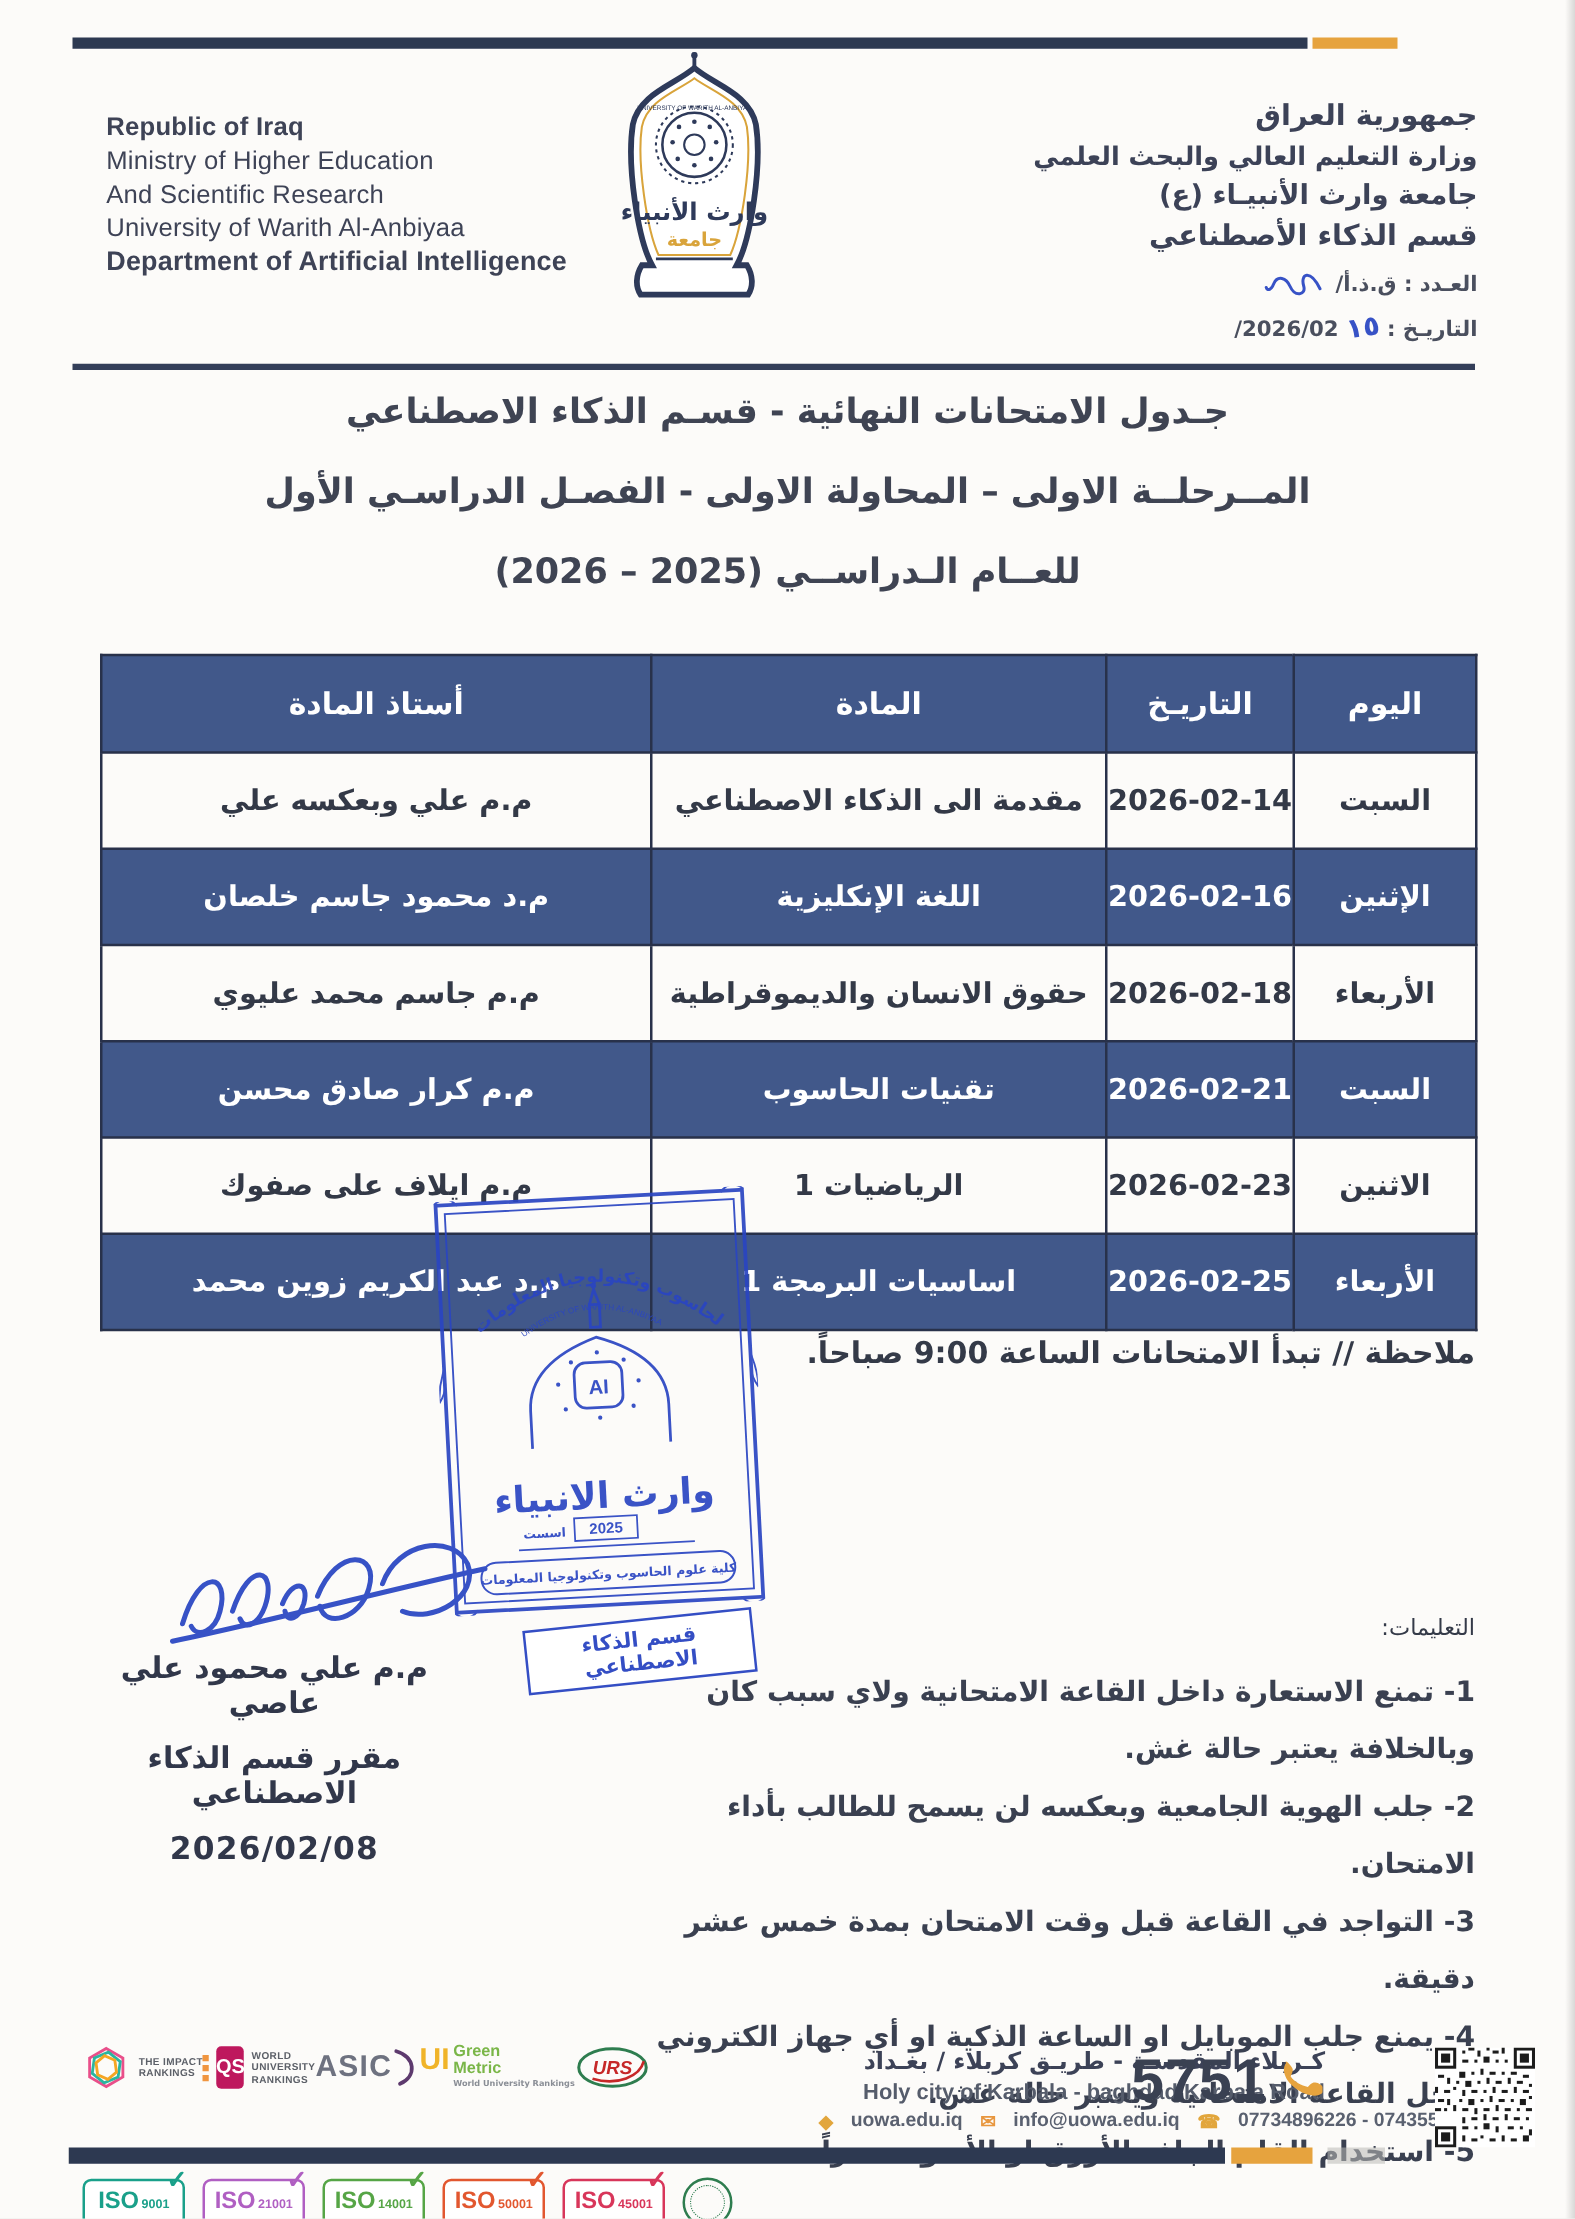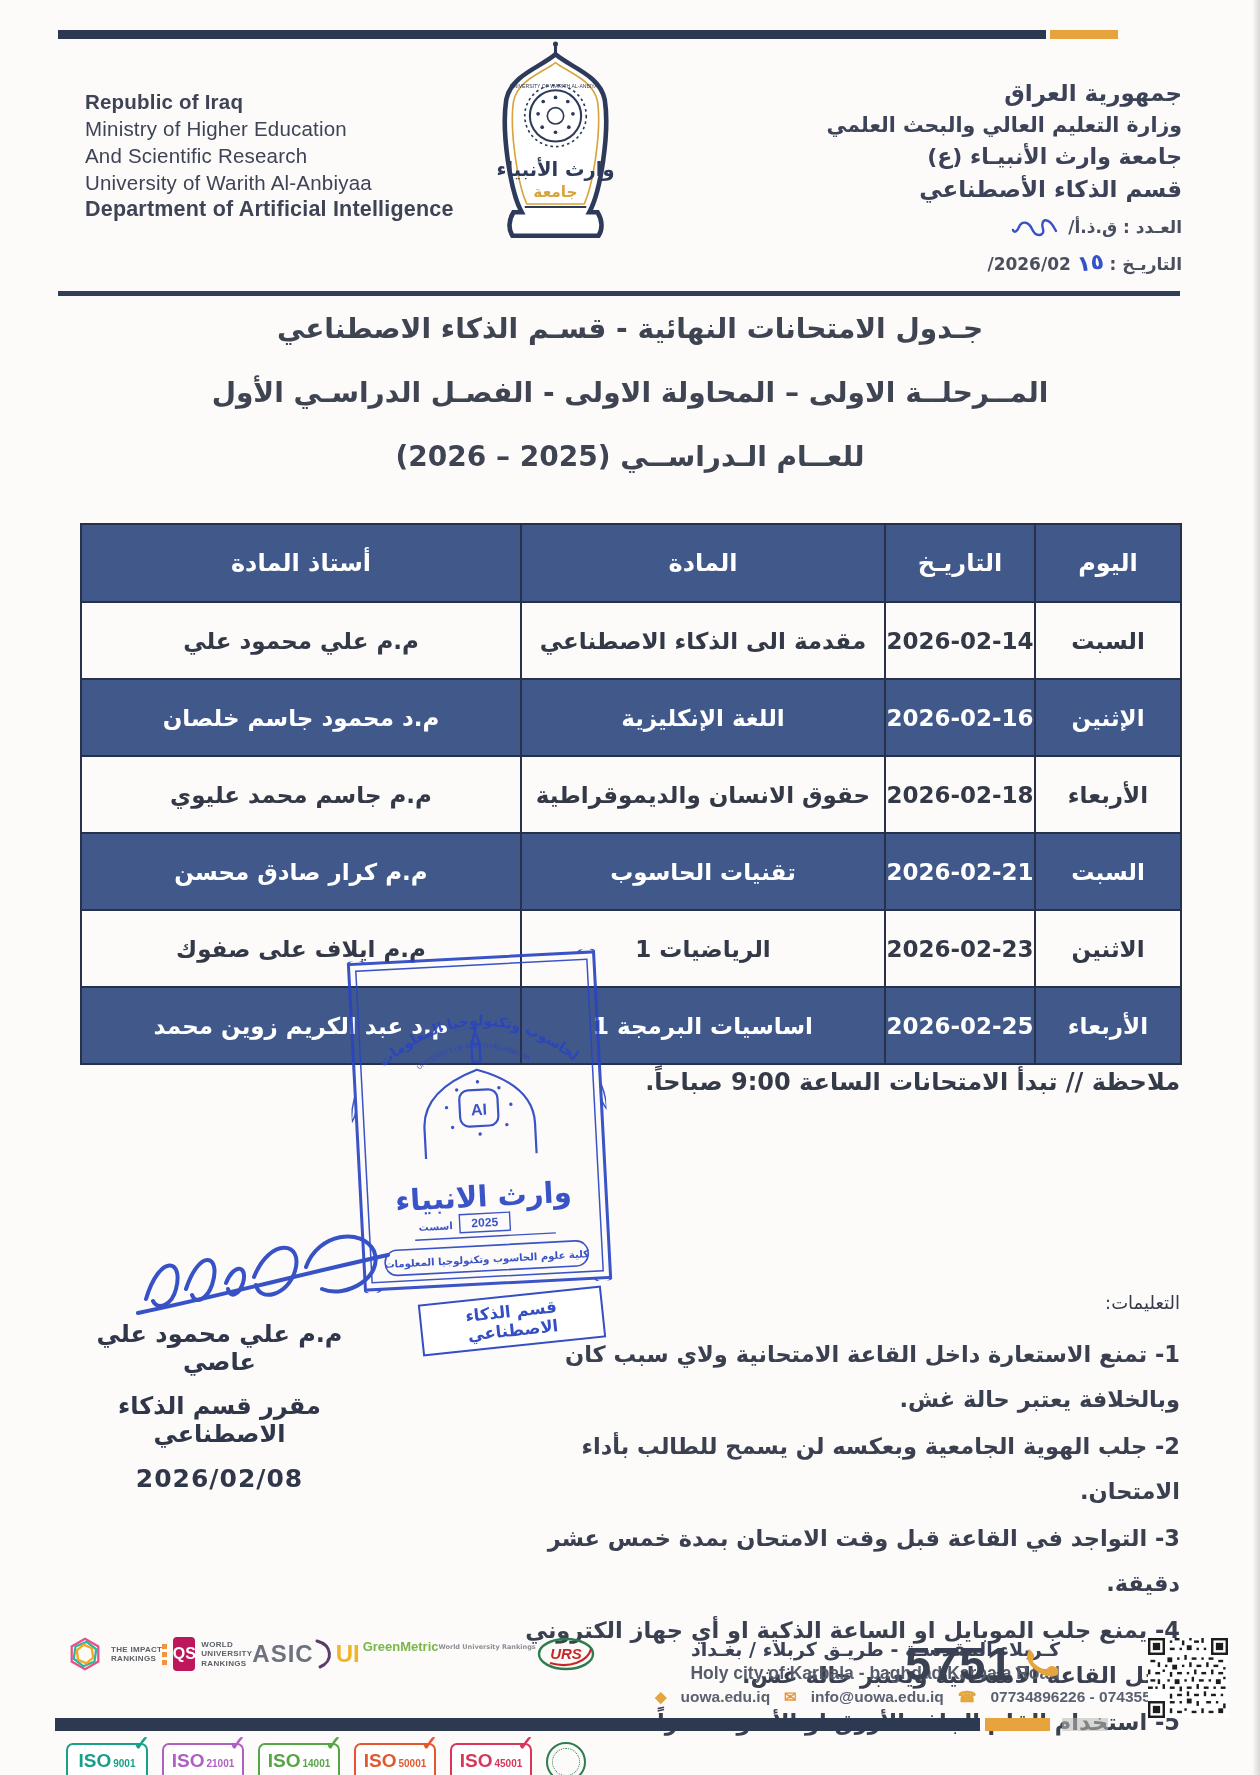--- a/index.html
+++ b/index.html
@@ -54,21 +54,21 @@
   .badge-cap{font-family:"Liberation Sans",sans-serif;font-size:8px;font-weight:700;color:#5c6068;line-height:9.5px;letter-spacing:.3px;}
   .impact{display:flex;align-items:center;gap:7px;}
   .qs-wrap{display:flex;align-items:center;gap:6px;}
   .qs-box{width:22px;height:34px;background:#be185d;border-radius:4px;color:#fff;font-weight:700;
           font-family:"Liberation Sans",sans-serif;font-size:16px;display:flex;align-items:center;justify-content:center;}
   .qs-dots{display:flex;flex-direction:column;gap:3px;}
   .qs-dots i{width:5px;height:5px;background:#f0953f;display:block;}
   .asic{display:flex;align-items:center;font-family:"Liberation Sans",sans-serif;font-size:24px;color:#6e7280;font-weight:600;letter-spacing:1px;}
   .gm{display:flex;align-items:flex-start;gap:3px;}
   .gm-ui{font-family:"Liberation Sans",sans-serif;font-size:24px;font-weight:700;color:#f0b429;}
-  .gm-col{display:flex;line-height:13px;}
+  .gm-col{display:flex;flex-direction:column;line-height:13px;}
   .gm-col .g1,.gm-col .g2{font-family:"Liberation Sans",sans-serif;font-size:13px;font-weight:700;color:#7ab648;}
   .gm-col .g3{font-size:6.5px;color:#8a8e96;font-weight:700;margin-top:1px;}
   .iso-row{left:66px;top:1742px;display:flex;align-items:center;gap:14px;}
   .iso{position:relative;width:78px;height:34px;border:2.5px solid;border-radius:7px;display:flex;align-items:baseline;justify-content:center;
        font-family:"Liberation Sans",sans-serif;font-weight:700;background:#fff;}
   .iso .w{font-size:19px;line-height:31px;}
   .iso .n{font-size:10px;margin-left:2px;}
   .iso .chk{position:absolute;right:-4px;top:-14px;font-size:20px;font-weight:700;}
   .iso1{border-color:#1aa08a;color:#1aa08a;} .iso2{border-color:#b05fc2;color:#b05fc2;}
   .iso3{border-color:#56a546;color:#56a546;} .iso4{border-color:#e2572f;color:#e2572f;}
@@ -164,21 +164,21 @@
         <tr>
       <th>اليوم</th>
       <th>التاريـخ</th>
       <th>المادة</th>
       <th>أستاذ المادة</th>
     </tr>
     <tr>
       <td>السبت</td>
       <td>2026-02-14</td>
       <td>مقدمة الى الذكاء الاصطناعي</td>
-      <td>م.م علي محمود علي</td>
+      <td>م.م علي وبعكسه علي</td>
     </tr>
     <tr class="blue">
       <td>الإثنين</td>
       <td>2026-02-16</td>
       <td>اللغة الإنكليزية</td>
       <td>م.د محمود جاسم خلصان</td>
     </tr>
     <tr>
       <td>الأربعاء</td>
       <td>2026-02-18</td>

